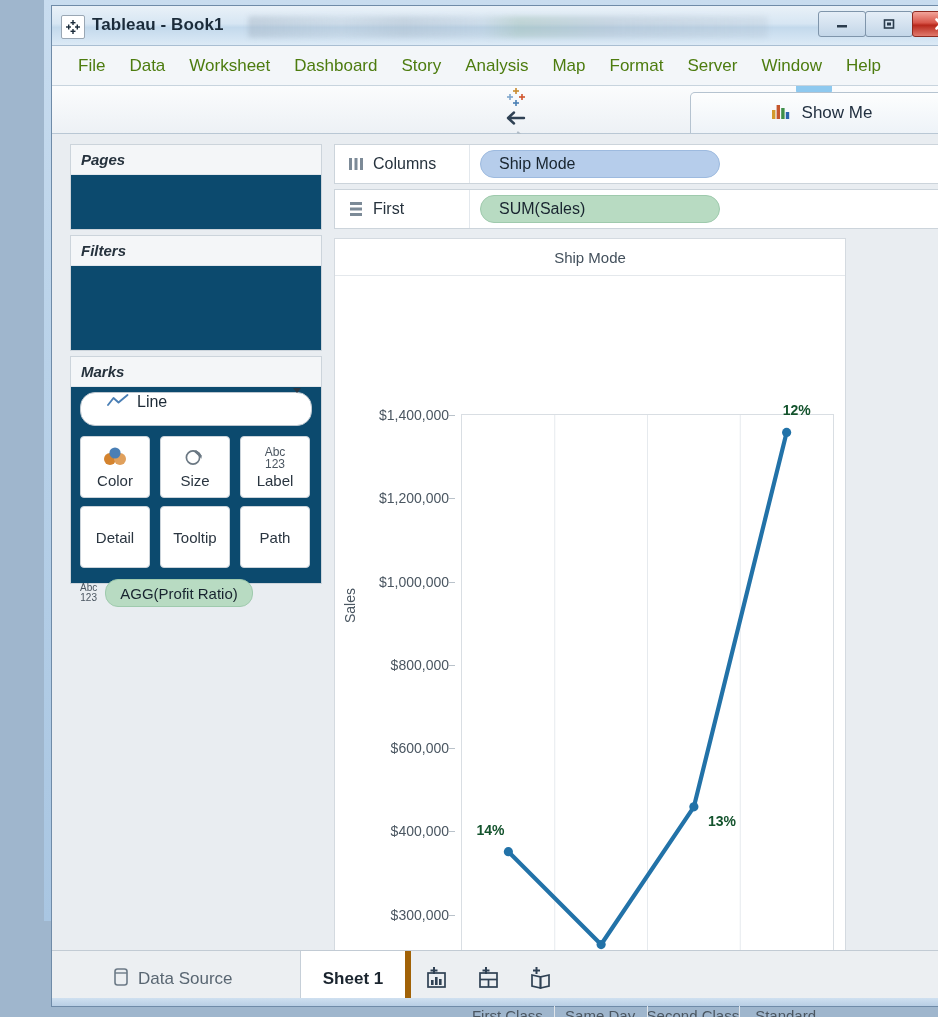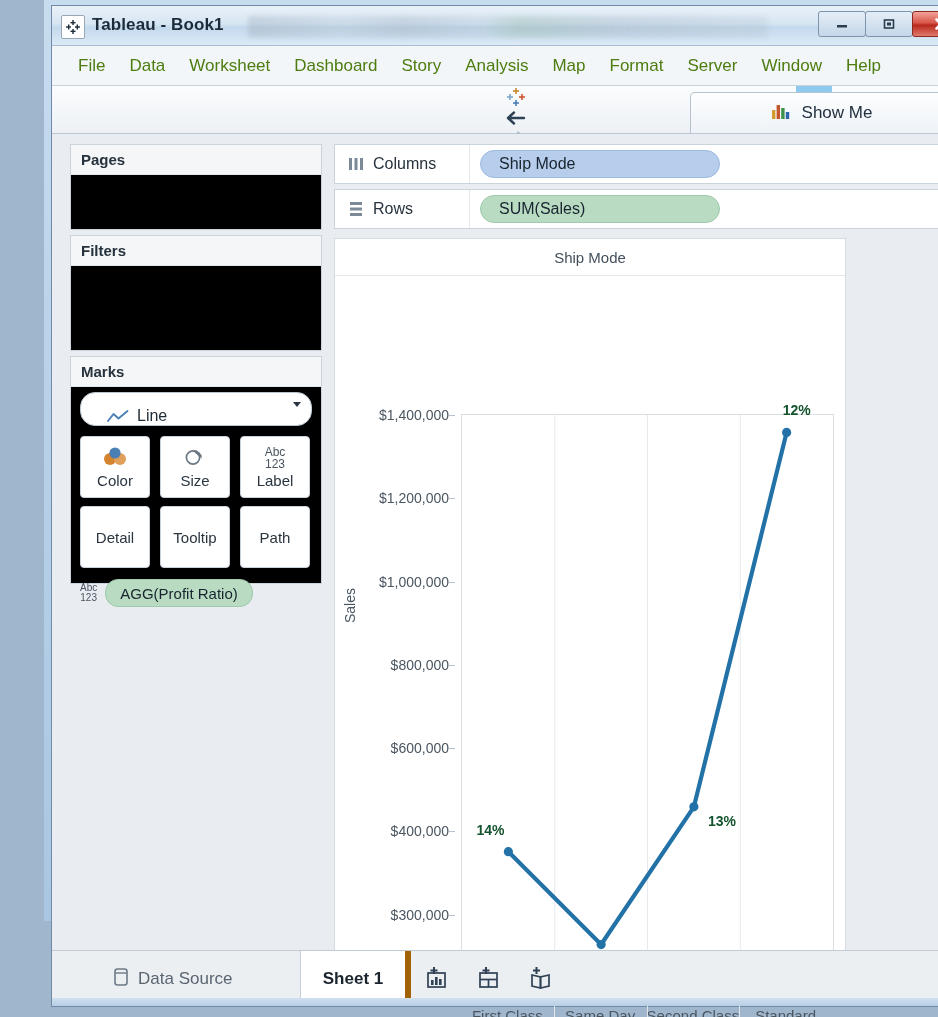--- a/index.html
+++ b/index.html
@@ -99,35 +99,36 @@
     background:#8ec9ef;border-radius:0 0 2px 2px;
   }
   #showme-label{font-size:17px;color:#223040;}
   
   #workspace{
     position:absolute;left:0;top:128px;width:100%;height:818px;
     background:#e9edf1;
   }
   
   .card{
-    position:absolute;background:#000000;border:1px solid #ccd4db;
+    position:absolute;background:#0c4a6e;border:1px solid #ccd4db;
     box-sizing:border-box;
+    font-style:italic;
   }
   .card-title{
     font-size:15px;color:#26323d;font-weight:600;
     padding:6px 0 6px 10px;background:#f4f6f8;border-bottom:1px solid #e2e7ec;
   }
   #card-pages{left:18px;top:10px;width:252px;height:86px;}
   #card-filters{left:18px;top:101px;width:252px;height:116px;}
   #card-marks{left:18px;top:222px;width:252px;height:228px;}
   
   #marks-type{
     position:absolute;left:28px;top:258px;width:232px;height:34px;
     background:#ffffff;border:1px solid #bcc6cf;border-radius:15px;
-    display:flex;align-items:flex-end;box-sizing:border-box;padding-left:18px;
+    display:flex;align-items:flex-start;box-sizing:border-box;padding-left:18px;
   }
   #marks-type-label{font-size:16px;color:#1d2a36;margin-left:8px;}
   #marks-type-caret{margin-left:auto;margin-right:10px;}
   .mbox{
     position:absolute;width:70px;height:62px;background:#fff;
     border:1px solid #cbd3da;border-radius:4px;
     display:flex;flex-direction:column;align-items:center;justify-content:center;gap:2px;
     box-sizing:border-box;
   }
   .mbox-label{font-size:15px;color:#2a3540;}
@@ -538,21 +539,21 @@
     <div class="shelf" id="shelf-rows">
       <span class="shelf-icon">
         <svg width="16" height="16" viewBox="0 0 16 16">
           <g fill="#7c8a97">
                 <rect x="2" y="1" width="12" height="3"></rect>
                 <rect x="2" y="6.5" width="12" height="3"></rect>
                 <rect x="2" y="12" width="12" height="3"></rect>
               </g>
         </svg>
       </span>
-      <span class="shelf-name">Rows</span>
+      <span class="shelf-name">First</span>
       <span class="shelf-divider"></span>
       <span class="shelf-pill-wrap">
         <span class="shelf-pill pill-green">SUM(Sales)</span>
       </span>
     </div>
 
     <div id="view">
 
       <div id="chart-title">Ship Mode</div>
       <div id="chart-title-rule"></div>

